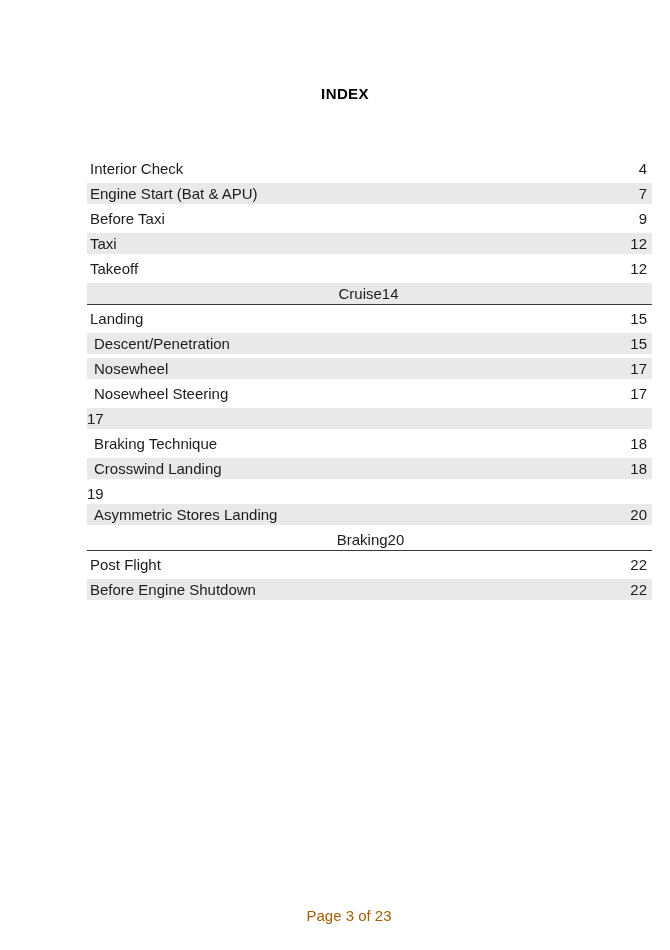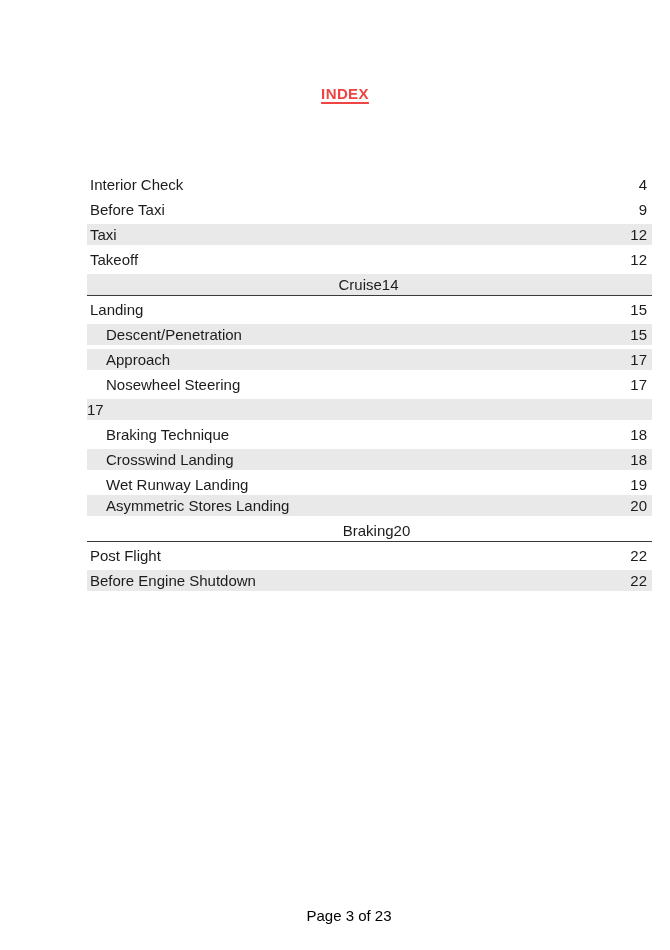--- a/index.html
+++ b/index.html
@@ -22,27 +22,26 @@
   .doc-title-wrap {
     padding-top: 85px;
     padding-left: 20px; 
     text-align: center;
   }
   .doc-title {
     display: inline-block;
     font-size: 15px;
     font-weight: bold;
     letter-spacing: 0.4px;
-    text-decoration: underline;
     text-decoration-thickness: 1.5px;
     text-underline-offset: 3px;
-    color: #ef4444;
+    color: #000000;
   }
   .toc {
-    margin-top: 71px;
+    margin-top: 55px;
     margin-left: 87px;
     width: 565px;
   }
   .row {
     display: flex;
     justify-content: space-between;
     align-items: center;
     height: 21px;
     line-height: 21px;
     margin-bottom: 4px;
@@ -52,50 +51,54 @@
   .row.divider-below {
     border-bottom: 1px solid var(--divider, #3a3a3a);
     margin-bottom: 3px;
     justify-content: center;
   }
   .row.tight { margin-bottom: 0; }
   .row .label {
     padding-left: 3px;
     white-space: nowrap;
   }
-  .row.indent .label { padding-left: 19px; }
+  .row.indent .label { padding-left: 7px; }
   .row .pagenum {
     padding-right: 5px;
     text-align: right;
   }
   .doc-footer {
     position: absolute;
     left: 0;
     bottom: 26px;
     width: 670px;
     padding-left: 28px;
     box-sizing: border-box;
     text-align: center;
     font-size: 15px;
-    color: #000000;
+    color: #a16207;
   }
 </style>
 </head>
 <body>
 
 <div class="doc-page">
 
   <div class="doc-title-wrap">
     <span class="doc-title">INDEX</span>
   </div>
 
   <div class="toc" id="toc">
       <div class="row">
         <span class="label">Interior Check</span>
         <span class="pagenum">4</span>
+      </div>
+      <div class="row shaded">
+        <span class="label">Engine Start (Bat &amp; APU)</span>
+        <span class="pagenum">7</span>
       </div>
       <div class="row">
         <span class="label">Before Taxi</span>
         <span class="pagenum">9</span>
       </div>
       <div class="row shaded">
         <span class="label">Taxi</span>
         <span class="pagenum">12</span>
       </div>
       <div class="row">
@@ -108,40 +111,39 @@
       </div>
       <div class="row">
         <span class="label">Landing</span>
         <span class="pagenum">15</span>
       </div>
       <div class="row shaded indent">
         <span class="label">Descent/Penetration</span>
         <span class="pagenum">15</span>
       </div>
       <div class="row shaded indent">
-        <span class="label">Approach</span>
+        <span class="label">Nosewheel</span>
         <span class="pagenum">17</span>
       </div>
       <div class="row indent">
         <span class="label">Nosewheel Steering</span>
         <span class="pagenum">17</span>
       </div>
       <div class="row shaded indent">
         <span class="pagenum">17</span>
       </div>
       <div class="row indent">
         <span class="label">Braking Technique</span>
         <span class="pagenum">18</span>
       </div>
       <div class="row shaded indent">
         <span class="label">Crosswind Landing</span>
         <span class="pagenum">18</span>
       </div>
       <div class="row indent tight">
-        <span class="label">Wet Runway Landing</span>
         <span class="pagenum">19</span>
       </div>
       <div class="row shaded indent">
         <span class="label">Asymmetric Stores Landing</span>
         <span class="pagenum">20</span>
       </div>
       <div class="row indent divider-below">
         <span class="label">Braking</span>
         <span class="pagenum">20</span>
       </div>

